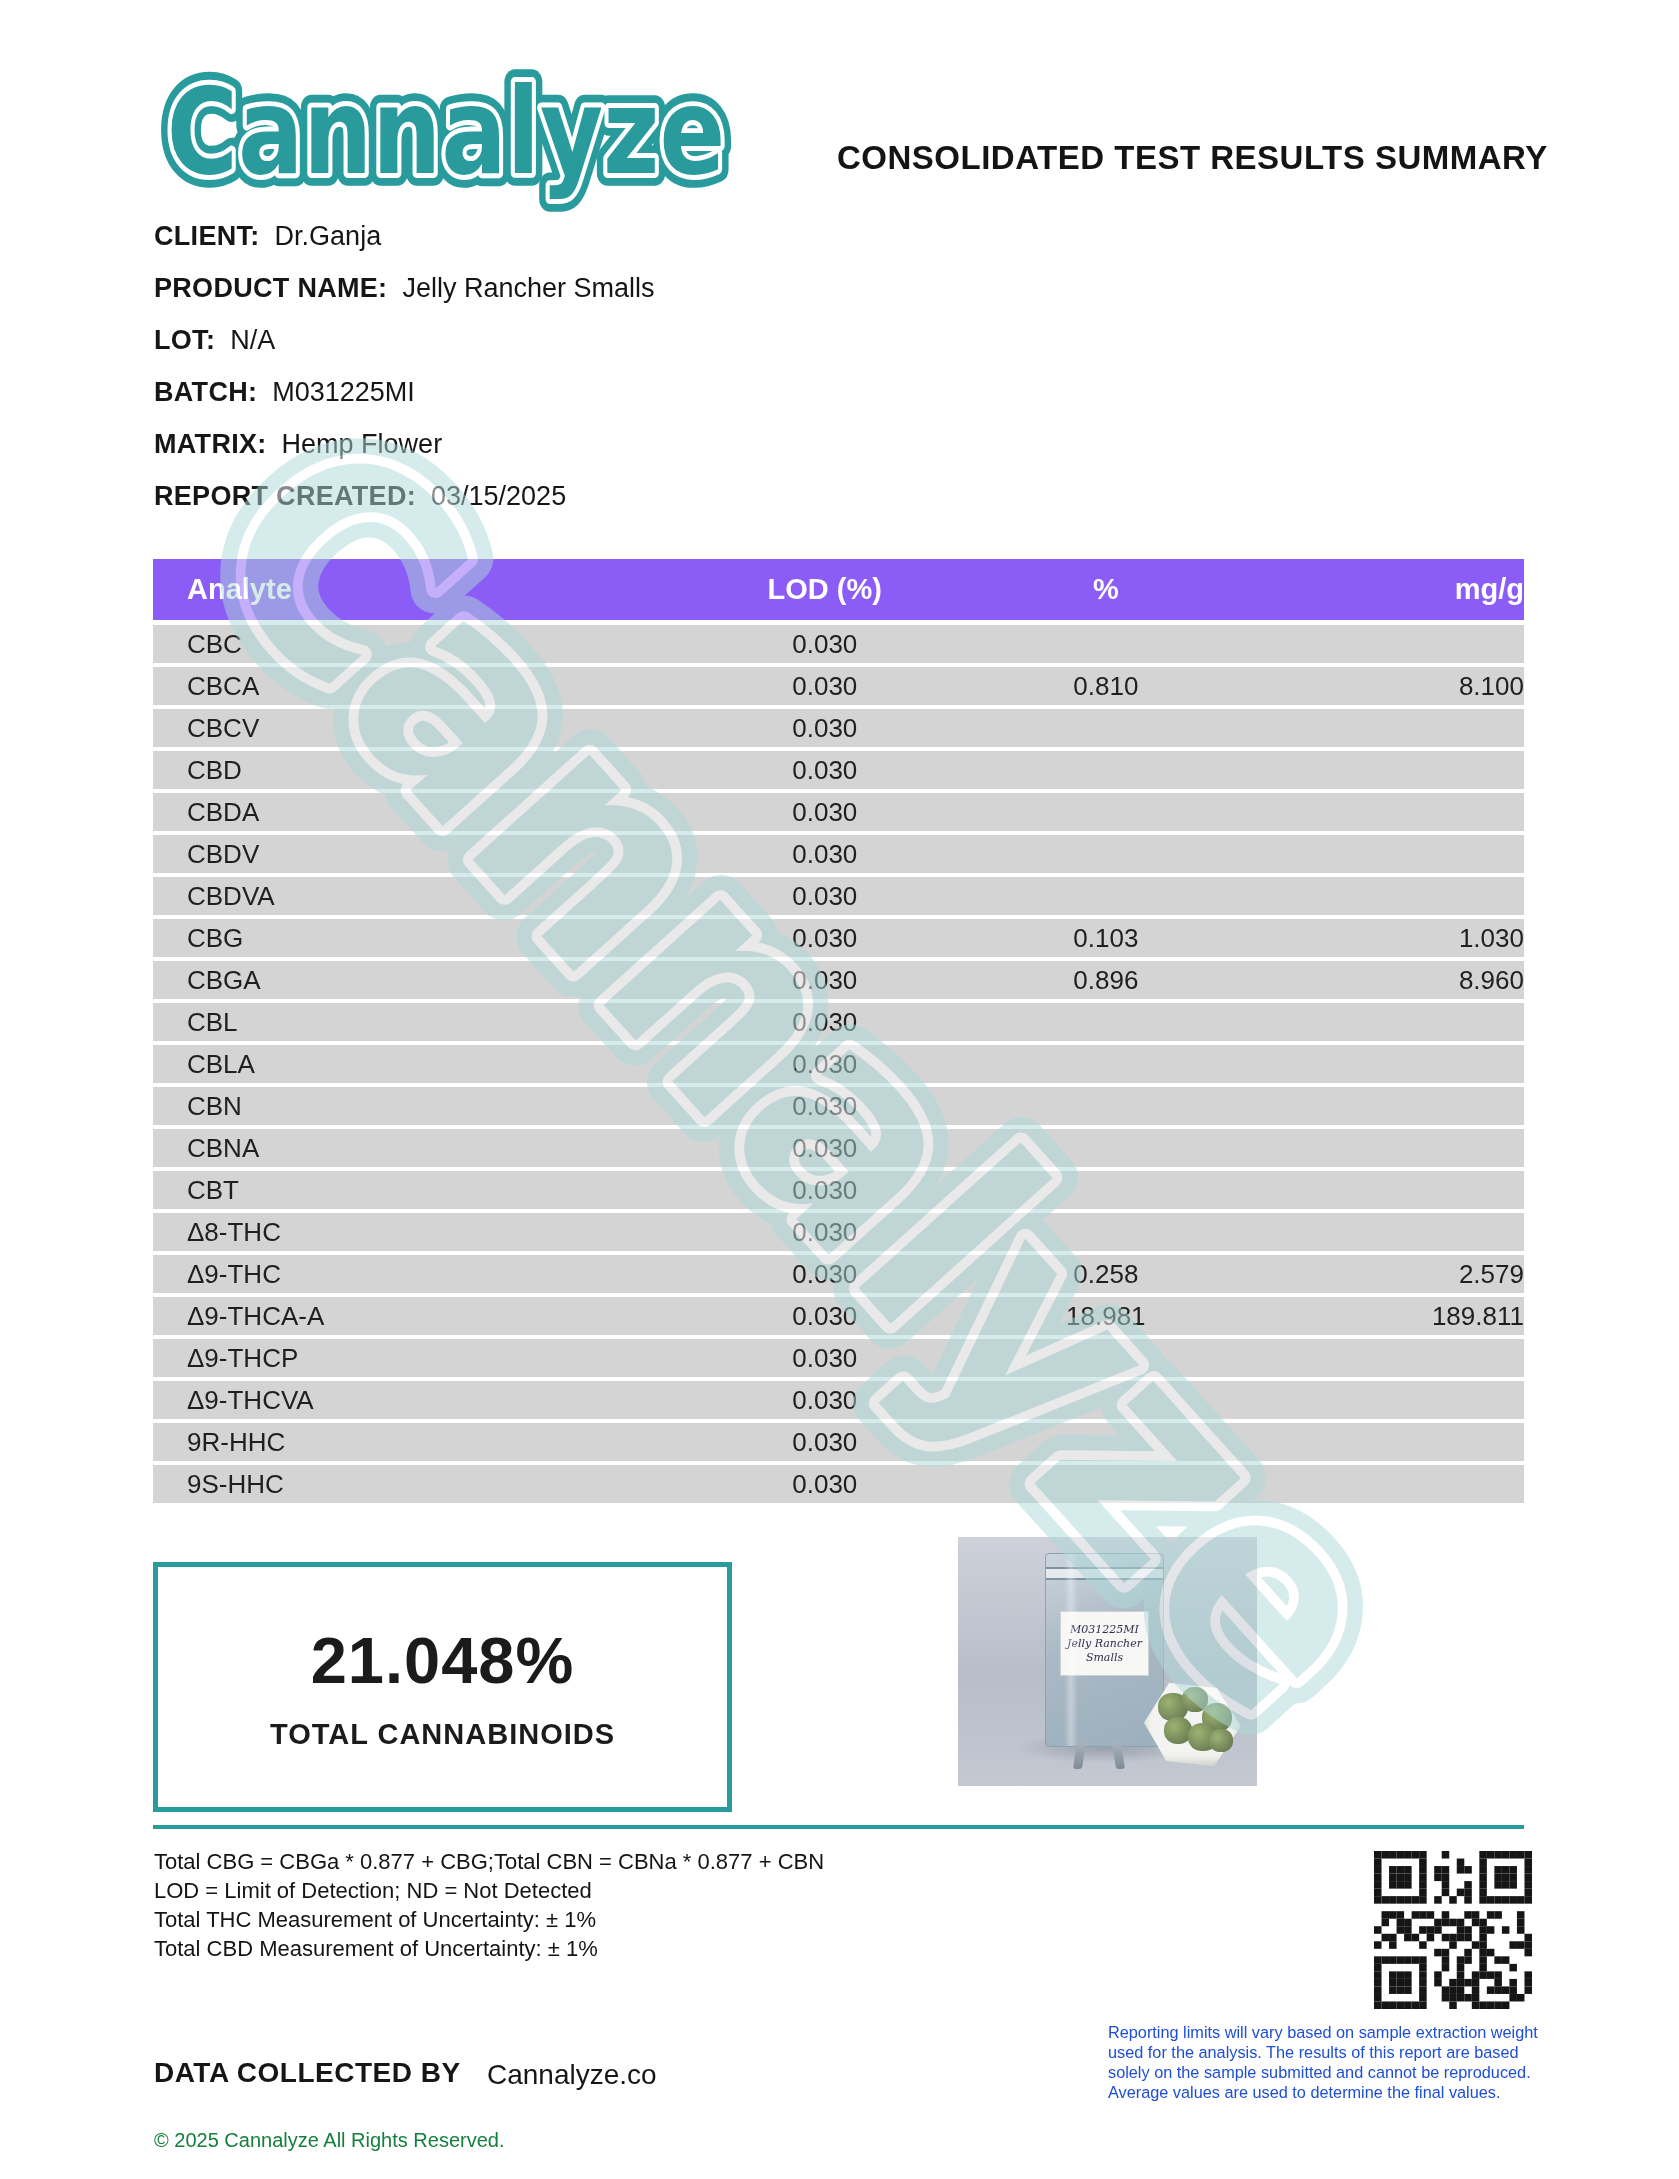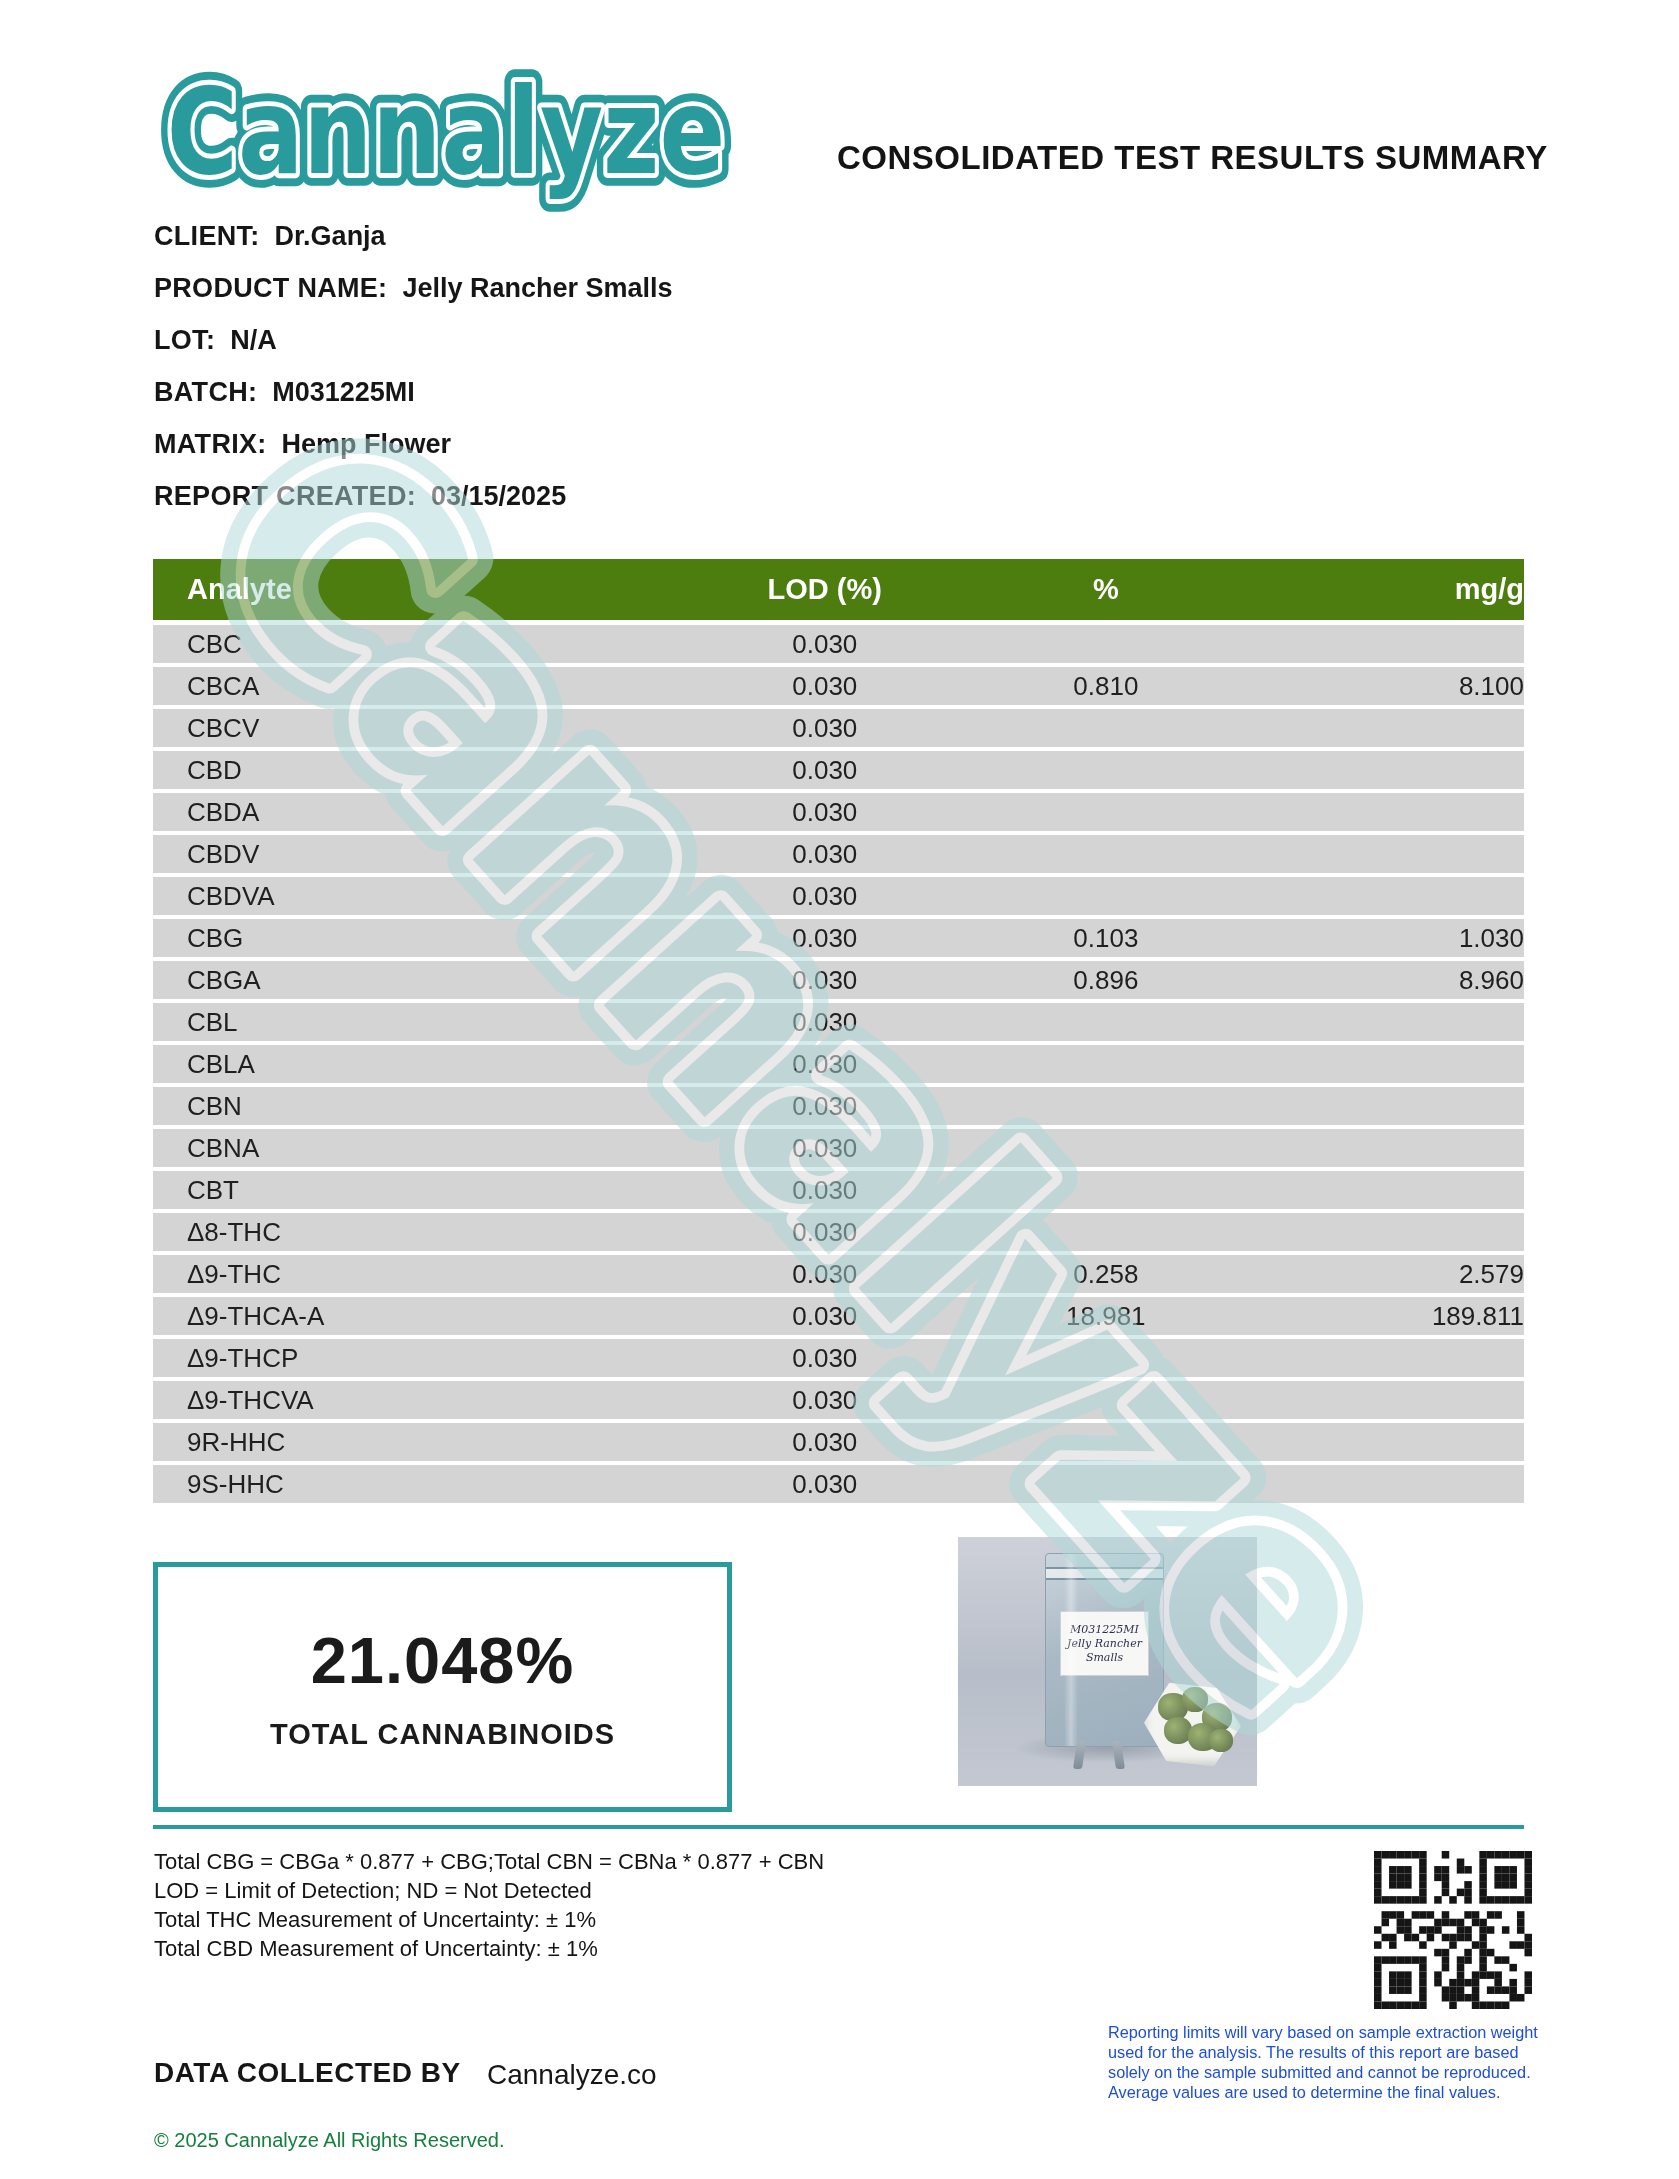--- a/index.html
+++ b/index.html
@@ -10,25 +10,25 @@
   .logo-svg{position:absolute;left:149px;top:48px;}
 
   
   .doc-title{position:absolute;left:837px;top:139px;font-size:33px;font-weight:bold;
              color:#141414;letter-spacing:0.5px;white-space:nowrap;}
 
   
   .meta{position:absolute;left:154px;top:210px;}
   .meta-line{height:52px;display:flex;align-items:center;font-size:27px;}
   .meta-label{font-weight:bold;letter-spacing:0.3px;margin-right:15px;white-space:nowrap;}
-  .meta-value{font-weight:bold;white-space:nowrap;}
+  .meta-value{font-weight:normal;white-space:nowrap;}
 
   
   .a-table{position:absolute;left:153px;top:559px;width:1371px;}
-  .t-head{display:grid;grid-template-columns:36% 26% 15% 23%;background:#4d7c0f;color:#fff;
+  .t-head{display:grid;grid-template-columns:36% 26% 15% 23%;background:#8b5cf6;color:#fff;
           height:61px;align-items:center;font-weight:bold;font-size:29px;margin-bottom:5px;}
   .t-row{display:grid;grid-template-columns:36% 26% 15% 23%;background:#d4d4d4;height:38px;
          align-items:center;margin-bottom:4px;font-size:26px;color:#1f1f1f;}
   .c1{padding-left:34px;text-align:left;}
   .c2,.c3{text-align:center;}
   .c4{text-align:right;}
 
   
   .total-box{position:absolute;left:153px;top:1562px;width:579px;height:250px;
              border:5px solid #2a9b9d;box-sizing:border-box;display:flex;flex-direction:column;

